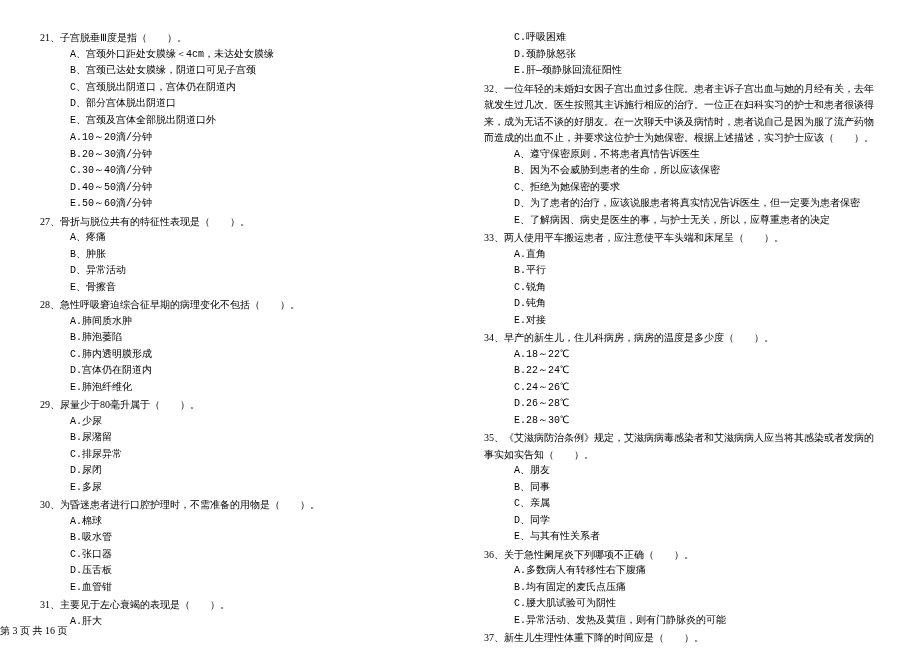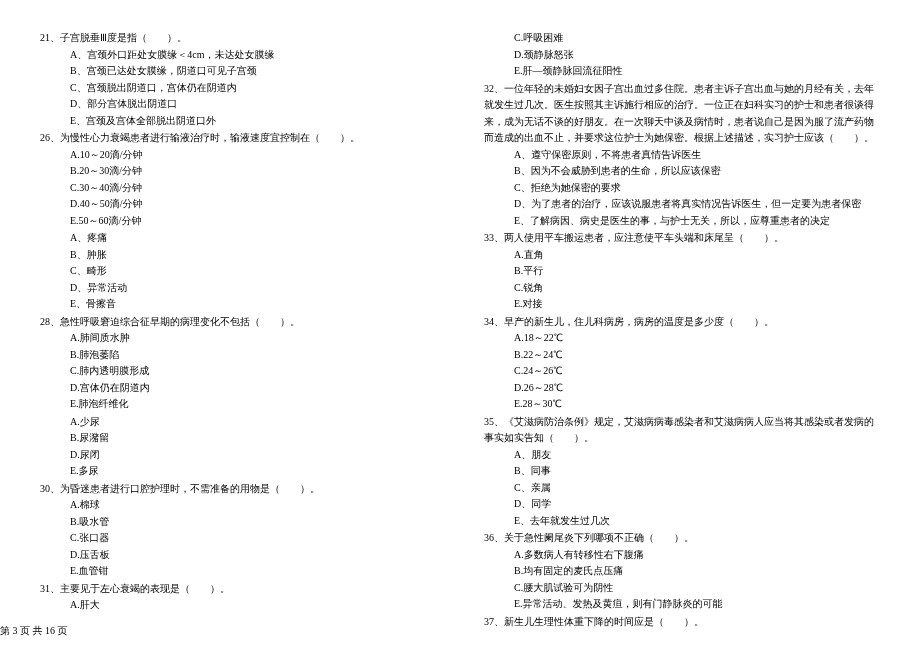--- a/index.html
+++ b/index.html
@@ -22,20 +22,21 @@
       line-height: 1.65;
     }
     .q {
       margin-bottom: 1px;
     }
     .q-stem {
       text-indent: 0;
     }
     .opt {
       padding-left: 3em;
+      font-family: Liberation Mono, monospace;
     }
     .footer {
       position: absolute;
       bottom: 12px;
       left: 0;
       right: 0;
       text-align: left;
       font-size: 10px;
     }
   </style>
@@ -48,48 +49,49 @@
     <div class="q">
       <div class="q-stem">21、子宫脱垂Ⅲ度是指（　　）。</div>
       <div class="opt">A、宫颈外口距处女膜缘＜4cm，未达处女膜缘</div>
       <div class="opt">B、宫颈已达处女膜缘，阴道口可见子宫颈</div>
       <div class="opt">C、宫颈脱出阴道口，宫体仍在阴道内</div>
       <div class="opt">D、部分宫体脱出阴道口</div>
       <div class="opt">E、宫颈及宫体全部脱出阴道口外</div>
     </div>
 
     <div class="q">
-      <div class="q-stem">26、为慢性心力衰竭患者进行输液治疗时，输液速度宜控制在（　　）。</div>
       <div class="opt">A.10～20滴/分钟</div>
       <div class="opt">B.20～30滴/分钟</div>
       <div class="opt">C.30～40滴/分钟</div>
       <div class="opt">D.40～50滴/分钟</div>
       <div class="opt">E.50～60滴/分钟</div>
     </div>
 
     <div class="q">
+      <div class="q-stem">27、骨折与脱位共有的特征性表现是（　　）。</div>
       <div class="opt">A、疼痛</div>
       <div class="opt">B、肿胀</div>
-      <div class="opt">C、畸形</div>
       <div class="opt">D、异常活动</div>
       <div class="opt">E、骨擦音</div>
     </div>
 
     <div class="q">
       <div class="q-stem">28、急性呼吸窘迫综合征早期的病理变化不包括（　　）。</div>
       <div class="opt">A.肺间质水肿</div>
       <div class="opt">B.肺泡萎陷</div>
       <div class="opt">C.肺内透明膜形成</div>
       <div class="opt">D.宫体仍在阴道内</div>
       <div class="opt">E.肺泡纤维化</div>
     </div>
 
     <div class="q">
+      <div class="q-stem">29、尿量少于80毫升属于（　　）。</div>
       <div class="opt">A.少尿</div>
       <div class="opt">B.尿潴留</div>
+      <div class="opt">C.排尿异常</div>
       <div class="opt">D.尿闭</div>
       <div class="opt">E.多尿</div>
     </div>
 
     <div class="q">
       <div class="q-stem">30、为昏迷患者进行口腔护理时，不需准备的用物是（　　）。</div>
       <div class="opt">A.棉球</div>
       <div class="opt">B.吸水管</div>
       <div class="opt">C.张口器</div>
       <div class="opt">D.压舌板</div>
@@ -119,39 +121,40 @@
       <div class="opt">C、拒绝为她保密的要求</div>
       <div class="opt">D、为了患者的治疗，应该说服患者将真实情况告诉医生，但一定要为患者保密</div>
       <div class="opt">E、了解病因、病史是医生的事，与护士无关，所以，应尊重患者的决定</div>
     </div>
 
     <div class="q">
       <div class="q-stem">33、两人使用平车搬运患者，应注意使平车头端和床尾呈（　　）。</div>
       <div class="opt">A.直角</div>
       <div class="opt">B.平行</div>
       <div class="opt">C.锐角</div>
+      <div class="opt">D.钝角</div>
       <div class="opt">E.对接</div>
     </div>
 
     <div class="q">
       <div class="q-stem">34、早产的新生儿，住儿科病房，病房的温度是多少度（　　）。</div>
       <div class="opt">A.18～22℃</div>
       <div class="opt">B.22～24℃</div>
       <div class="opt">C.24～26℃</div>
       <div class="opt">D.26～28℃</div>
       <div class="opt">E.28～30℃</div>
     </div>
 
     <div class="q">
       <div class="q-stem">35、《艾滋病防治条例》规定，艾滋病病毒感染者和艾滋病病人应当将其感染或者发病的事实如实告知（　　）。</div>
       <div class="opt">A、朋友</div>
       <div class="opt">B、同事</div>
       <div class="opt">C、亲属</div>
       <div class="opt">D、同学</div>
-      <div class="opt">E、去年就发生过几次</div>
+      <div class="opt">E、与其有性关系者</div>
     </div>
 
     <div class="q">
       <div class="q-stem">36、关于急性阑尾炎下列哪项不正确（　　）。</div>
       <div class="opt">A.多数病人有转移性右下腹痛</div>
       <div class="opt">B.均有固定的麦氏点压痛</div>
       <div class="opt">C.腰大肌试验可为阴性</div>
       <div class="opt">E.异常活动、发热及黄疸，则有门静脉炎的可能</div>
     </div>
 

